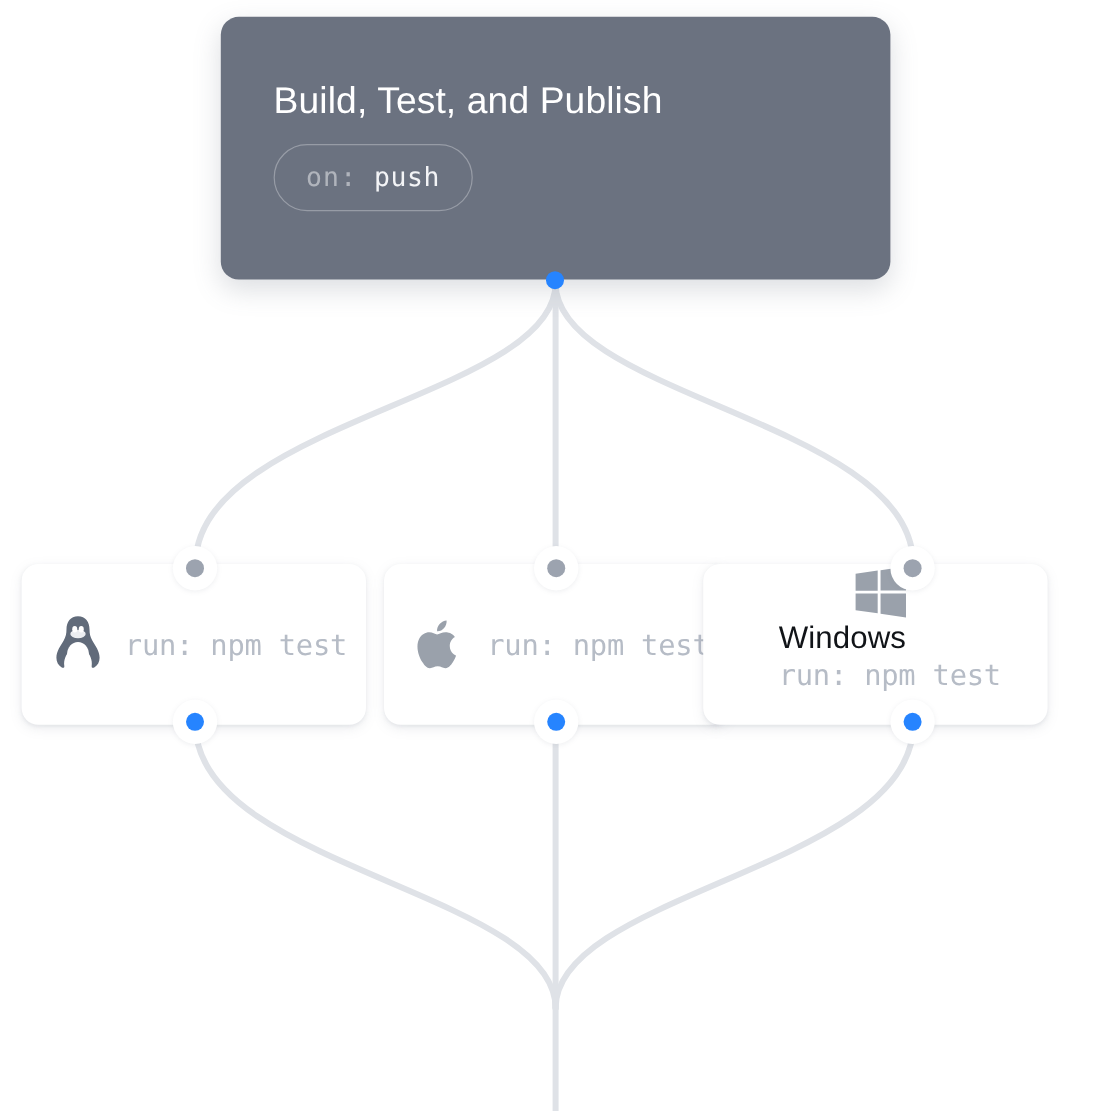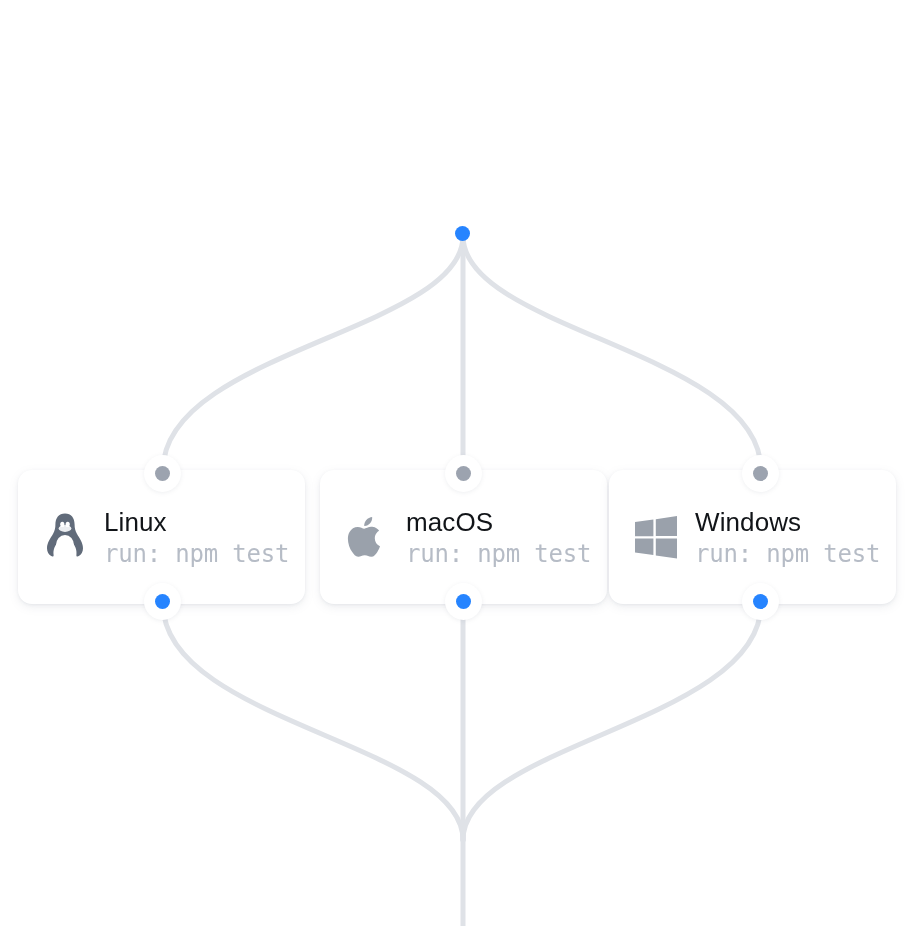--- a/index.html
+++ b/index.html
@@ -92,21 +92,21 @@
     border-radius: 14px;
     box-shadow: 0 3px 10px rgba(120, 130, 145, 0.13),
                 0 1px 3px rgba(120, 130, 145, 0.10);
     box-sizing: border-box;
     display: flex;
     align-items: center;
     padding-left: 24px;
   }
   .job-node.n0 { left: 18px; }
   .job-node.n1 { left: 320px; }
-  .job-node.n2 { left: 609px; }
+  .job-node.n2 { left: 586px; flex-direction: column; }
 
   .job-icon {
     width: 46px;
     height: 52px;
     flex: 0 0 46px;
     display: flex;
     align-items: center;
     justify-content: center;
     margin-right: 16px;
   }
@@ -173,60 +173,65 @@
 
     <path class="edge-path" d="M 163 604 C 163 722, 463 744, 463 840"></path>
 
     <path class="edge-path" d="M 463 604 L 463 840"></path>
 
     <path class="edge-path" d="M 761 604 C 761 722, 463 744, 463 840"></path>
 
     <path class="edge-path" d="M 463 836 L 463 926"></path>
   </svg>
 
+  <div class="trigger-node">
+    <div class="trigger-title">Build, Test, and Publish</div>
+    <div class="trigger-badge">
+      <span class="badge-key">on:</span>
+      <span class="badge-val">push</span>
+    </div>
+  </div>
 
   <div class="handle handle-source" style="left:455px; top:226px;"></div>
 
   <div class="job-node n0">
     <span class="job-icon">
       <svg width="42" height="50" viewBox="0 0 42 50">
         <path fill="#616b7a" d="M21 1.5c-6.3 0-9.6 4.6-9.6 11.1 0 3.6-.6 6.1-2.3 9.2C6.6 26.2 3 30.6 3 36.2
              c0 3.6 1.7 6.3 4.2 7.9 1.5.9 2.6.4 2.4-1.2-.7-5 1.4-9.6 4.5-12.6
              1.8-1.8 4.3-2.9 6.9-2.9s5.1 1.1 6.9 2.9c3.1 3 5.2 7.6 4.5 12.6-.2 1.6.9 2.1 2.4 1.2
              2.5-1.6 4.2-4.3 4.2-7.9 0-5.6-3.6-10-6.1-14.4-1.7-3.1-2.3-5.6-2.3-9.2
              C30.6 6.1 27.3 1.5 21 1.5z"></path>
         <ellipse cx="21" cy="33.5" rx="9.1" ry="10.6" fill="#ffffff"></ellipse>
         <ellipse cx="21" cy="16.4" rx="6.4" ry="3.5" fill="#eceef1"></ellipse>
         <ellipse cx="18.3" cy="12.4" rx="2.1" ry="2.7" fill="#ffffff"></ellipse>
         <ellipse cx="23.7" cy="12.4" rx="2.1" ry="2.7" fill="#ffffff"></ellipse>
       </svg>
     </span>
     <span class="job-text">
-      <span class="job-label">Linux</span>
       <span class="job-run">run: npm test</span>
     </span>
   </div>
   <div class="handle-ring" style="left:144px; top:455px;"></div>
   <div class="handle handle-target" style="left:155px; top:466px;"></div>
   <div class="handle-ring" style="left:144px; top:583px;"></div>
   <div class="handle handle-source" style="left:155px; top:594px;"></div>
 
   <div class="job-node n1">
     <span class="job-icon">
       <svg width="40" height="48" viewBox="0 0 40 48">
         <path fill="#9aa1ab" d="M27.8 25.3c-.05-5 4.08-7.4 4.27-7.52-2.33-3.4-5.95-3.87-7.24-3.92-3.08-.31-6.01 1.81-7.57 1.81
              -1.56 0-3.97-1.77-6.53-1.72-3.36.05-6.46 1.95-8.19 4.96-3.49 6.06-.89 15.03 2.51 19.95
              1.66 2.41 3.64 5.11 6.24 5.01 2.5-.1 3.45-1.62 6.48-1.62s3.88 1.62 6.53 1.57
              c2.69-.05 4.4-2.45 6.05-4.87 1.9-2.79 2.68-5.49 2.73-5.63-.06-.03-5.23-2.01-5.28-7.99z"></path>
         <path fill="#9aa1ab" d="M23.1 10.3c1.38-1.67 2.31-3.99 2.06-6.3-1.99.08-4.4 1.33-5.82 2.99-1.28 1.48-2.4 3.84-2.1 6.1
              2.22.17 4.49-1.13 5.86-2.79z"></path>
       </svg>
     </span>
     <span class="job-text">
-      <span class="job-label">macOS</span>
       <span class="job-run">run: npm test</span>
     </span>
   </div>
   <div class="handle-ring" style="left:445px; top:455px;"></div>
   <div class="handle handle-target" style="left:456px; top:466px;"></div>
   <div class="handle-ring" style="left:445px; top:583px;"></div>
   <div class="handle handle-source" style="left:456px; top:594px;"></div>
 
   <div class="job-node n2">
     <span class="job-icon">

